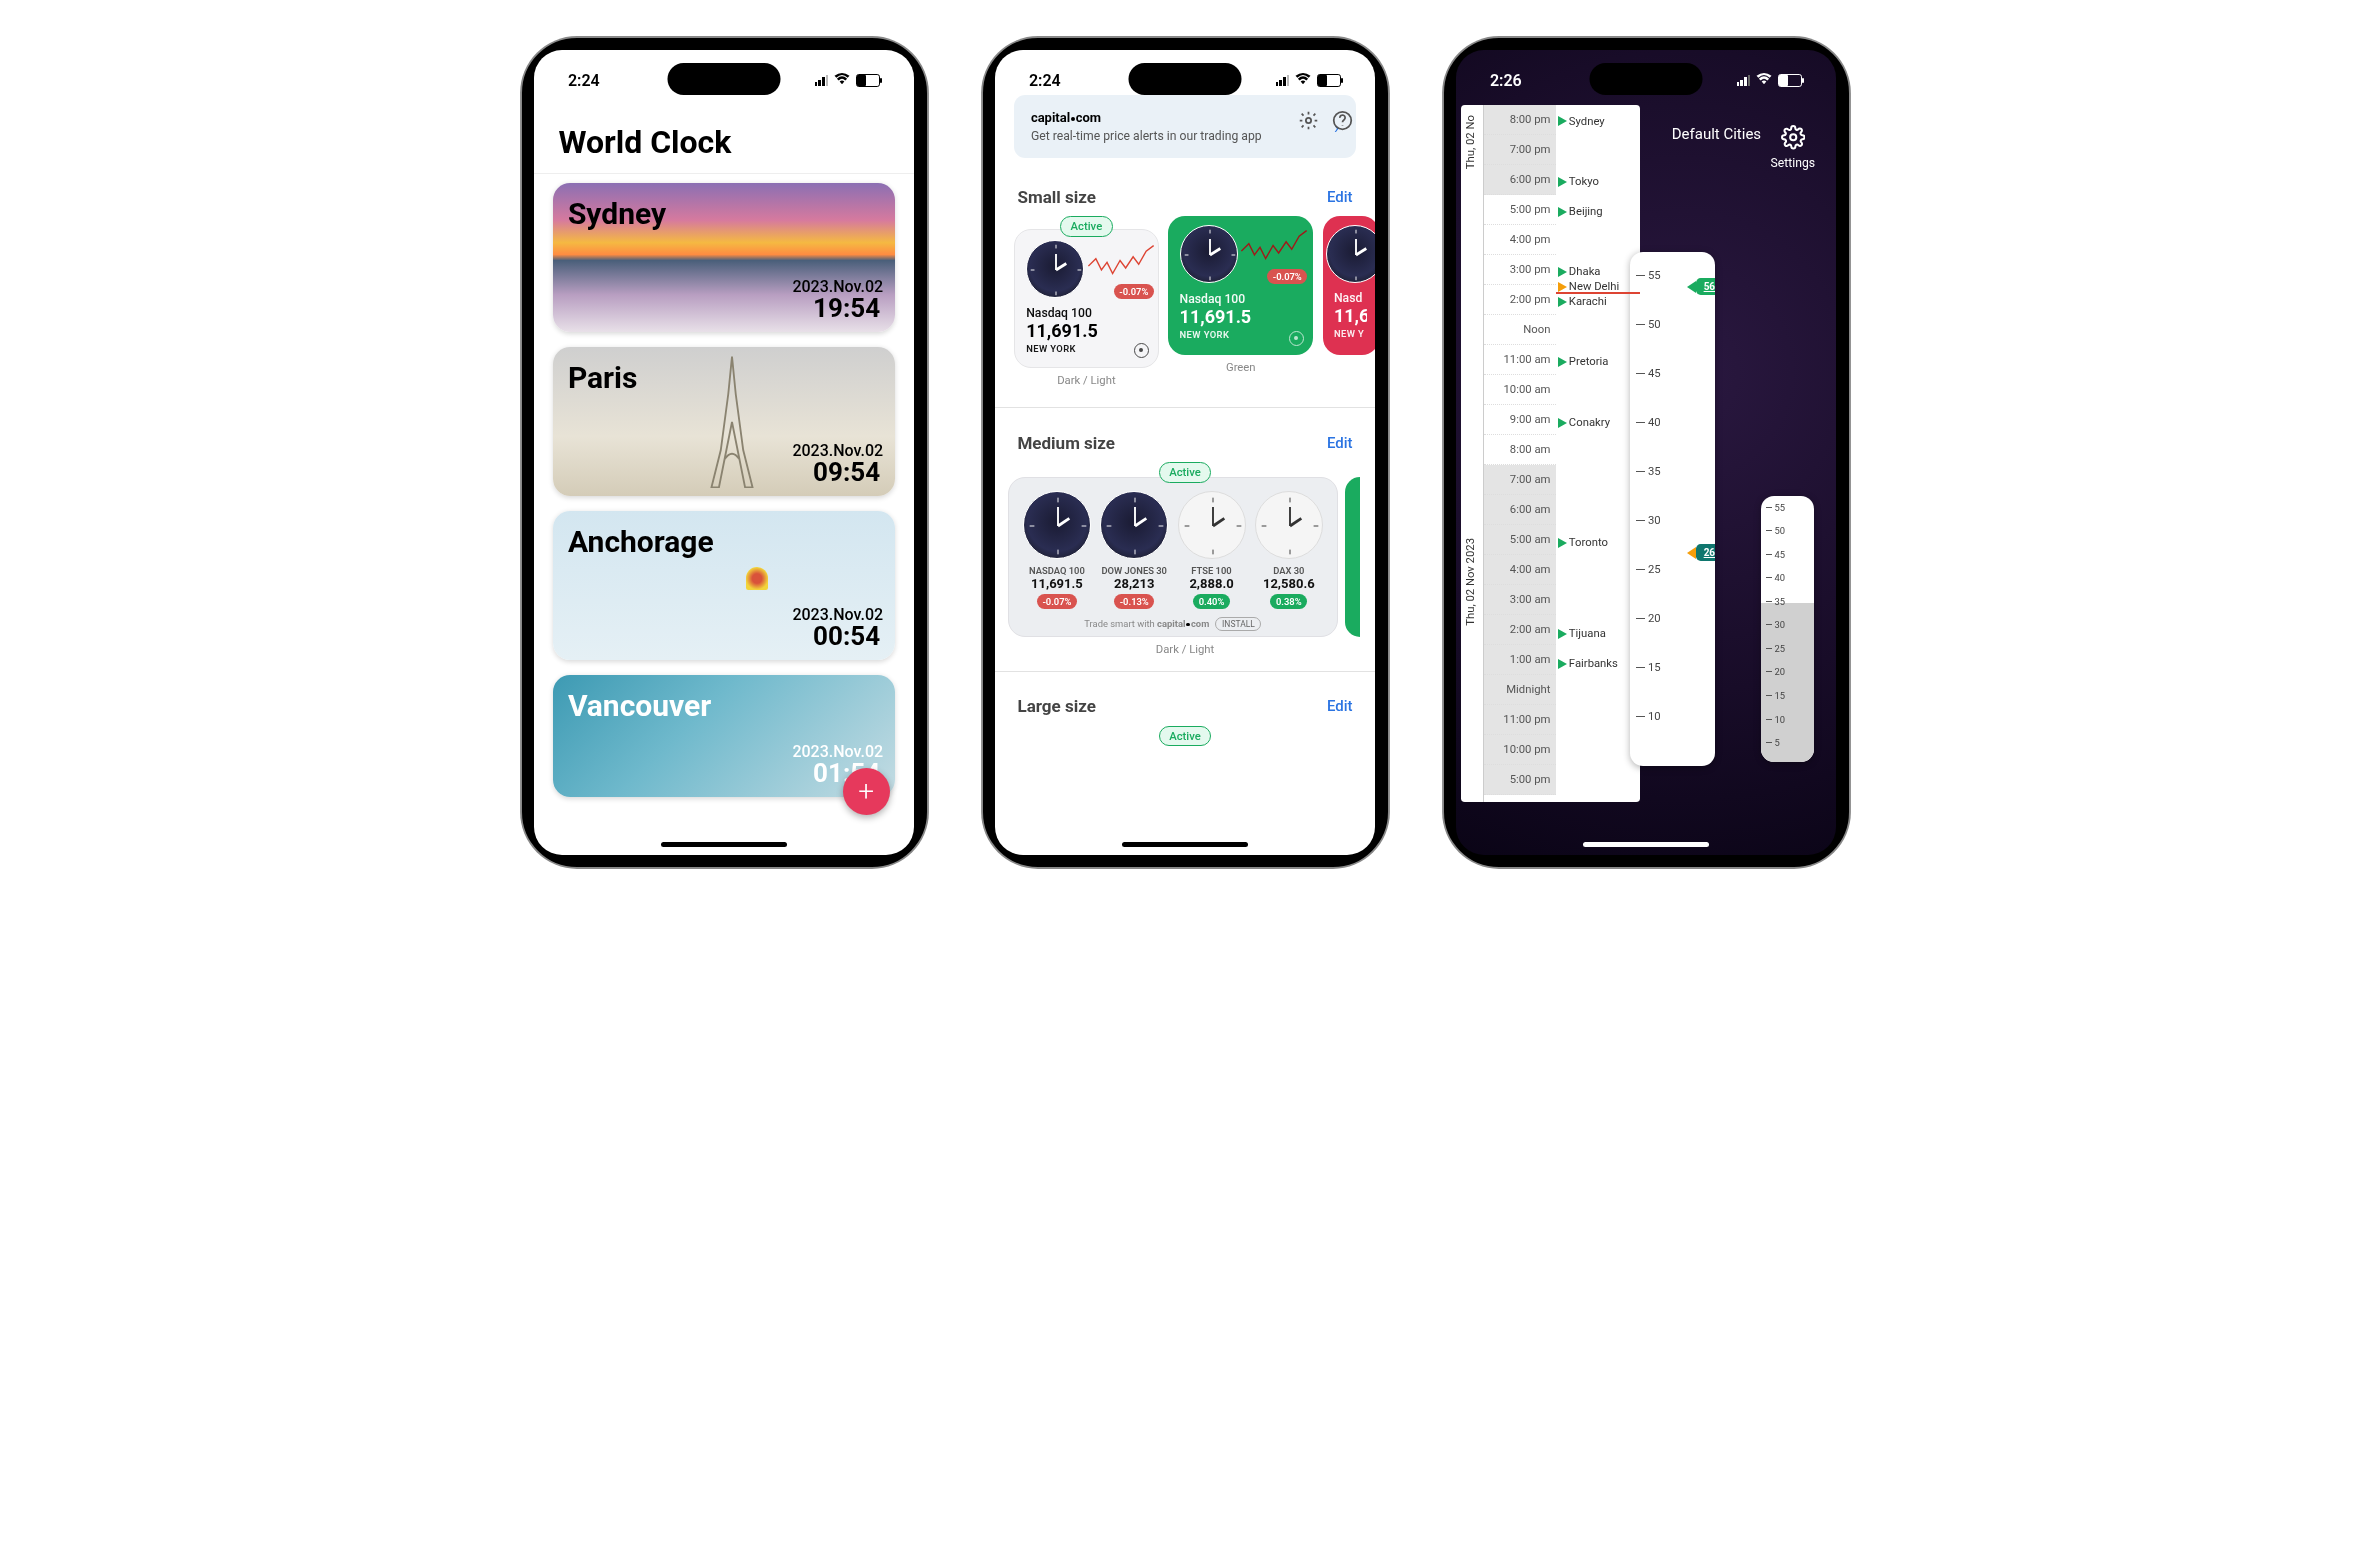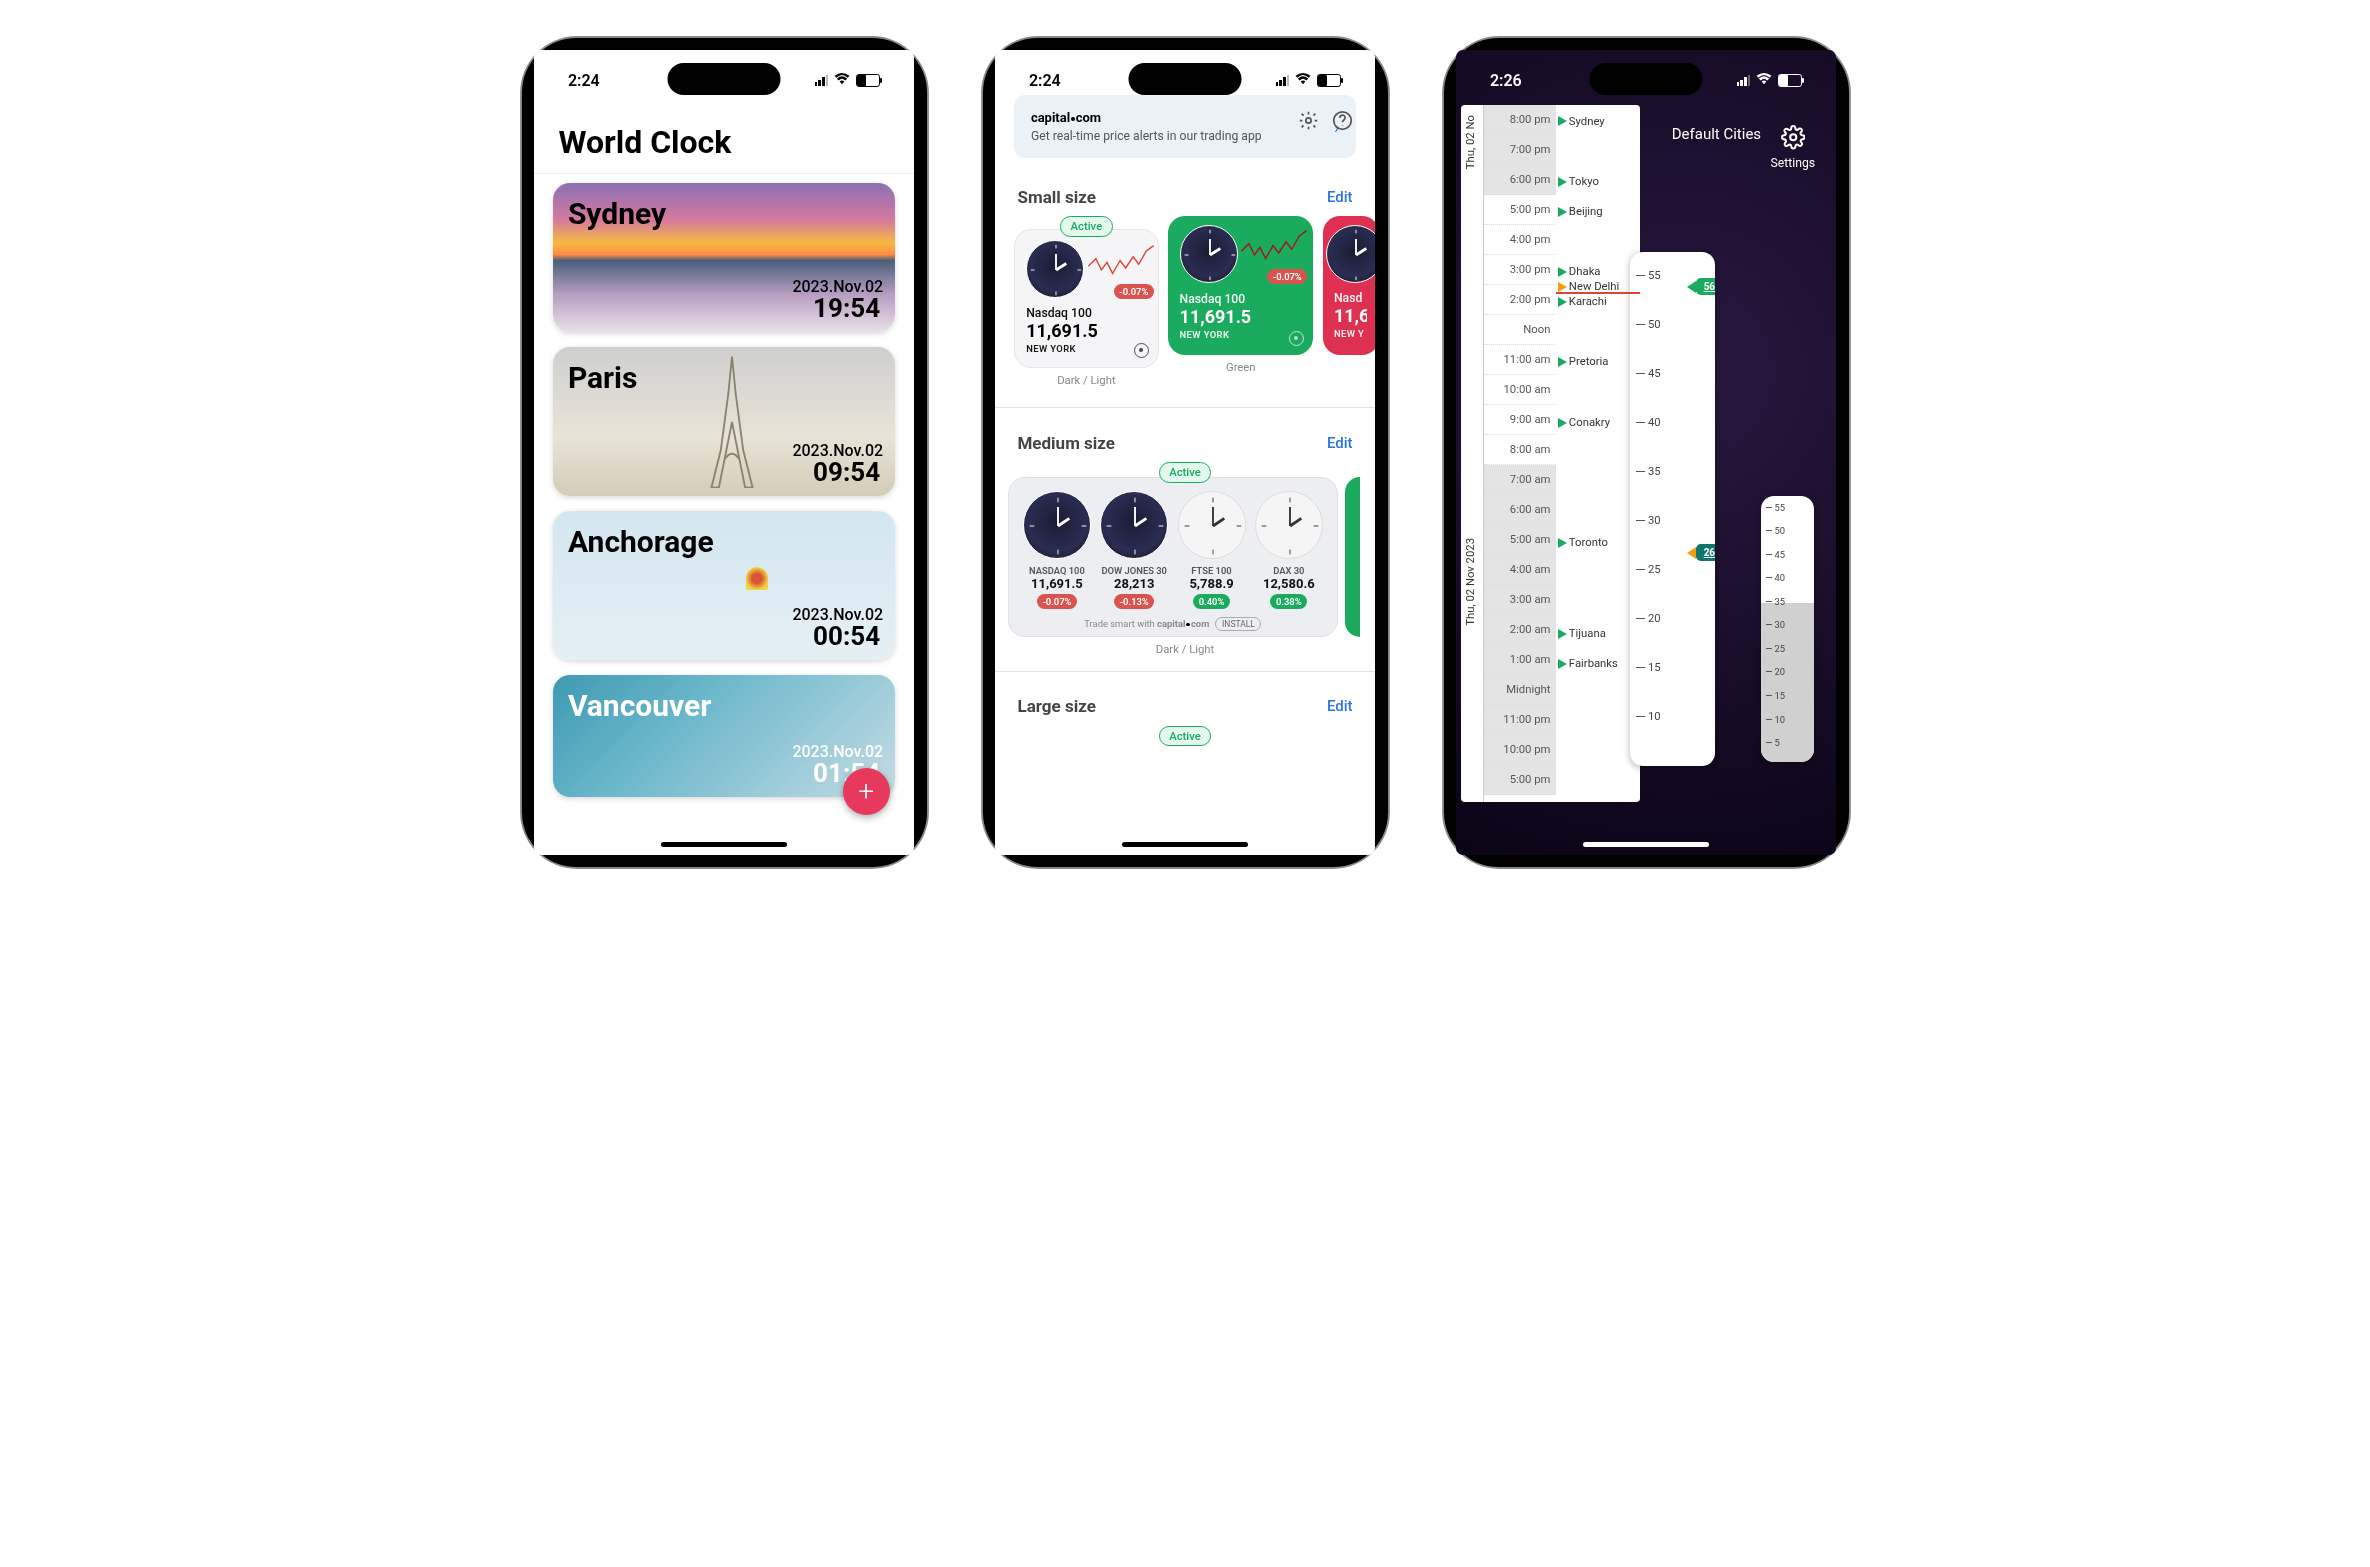--- a/index.html
+++ b/index.html
@@ -19,21 +19,21 @@
     border: 3.8px solid #000;
     border-radius: 55px;
     padding: 9.4px;
     background: #000;
     position: relative;
     box-shadow: 0 0 0 1.9px #888;
   }
   .screen {
     width: 100%;
     height: 100%;
-    border-radius: 7px;
+    border-radius: 28px;
     background: #fff;
     position: relative;
     overflow: hidden;
   }
   .notch {
     position: absolute;
     top: 13px;
     left: 50%;
     transform: translateX(-50%);
     width: 113px;
@@ -527,21 +527,21 @@
                     <line x1="36" y1="6" x2="36" y2="11"></line>
                     <line x1="36" y1="61" x2="36" y2="66"></line>
                     <line x1="6" y1="36" x2="11" y2="36"></line>
                     <line x1="61" y1="36" x2="66" y2="36"></line>
                   </g>
                   <line x1="36" y1="36" x2="36" y2="16" stroke="#333" stroke-width="2"></line>
                   <line x1="36" y1="36" x2="48" y2="28" stroke="#333" stroke-width="3"></line>
                 </svg>
               </div>
             <div class="mw-name">FTSE 100</div>
-            <div class="mw-val">5,788.9</div>
+            <div class="mw-val">2,888.0</div>
             <span class="pct-pill pct-up mw-pct">0.40%</span>
           </div>
           <div class="mw-col">
             <div class="clock-face clock-md clock-light-bg">
                 <svg width="68" height="68" viewBox="0 0 72 72" style="position:absolute;">
                   <g stroke="#333">
                     <line x1="36" y1="6" x2="36" y2="11"></line>
                     <line x1="36" y1="61" x2="36" y2="66"></line>
                     <line x1="6" y1="36" x2="11" y2="36"></line>
                     <line x1="61" y1="36" x2="66" y2="36"></line>

